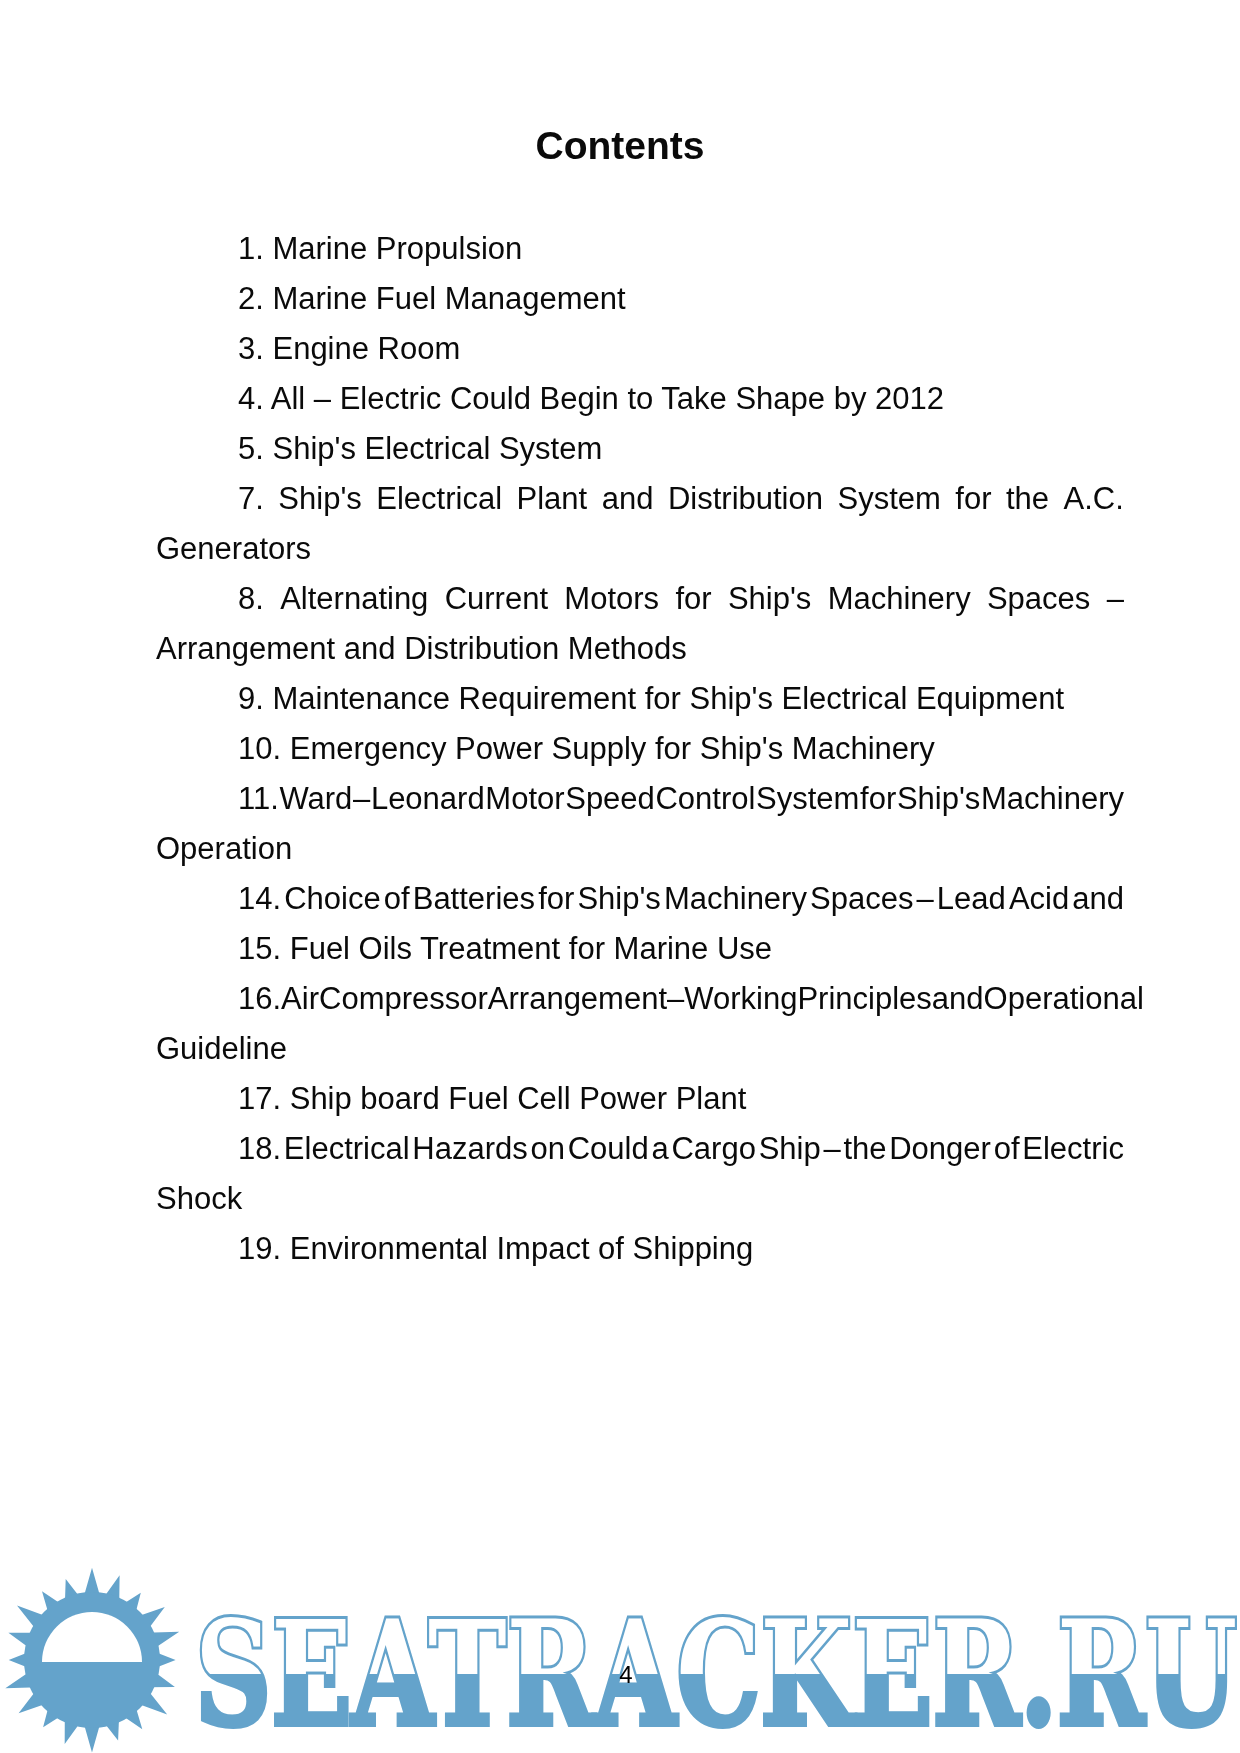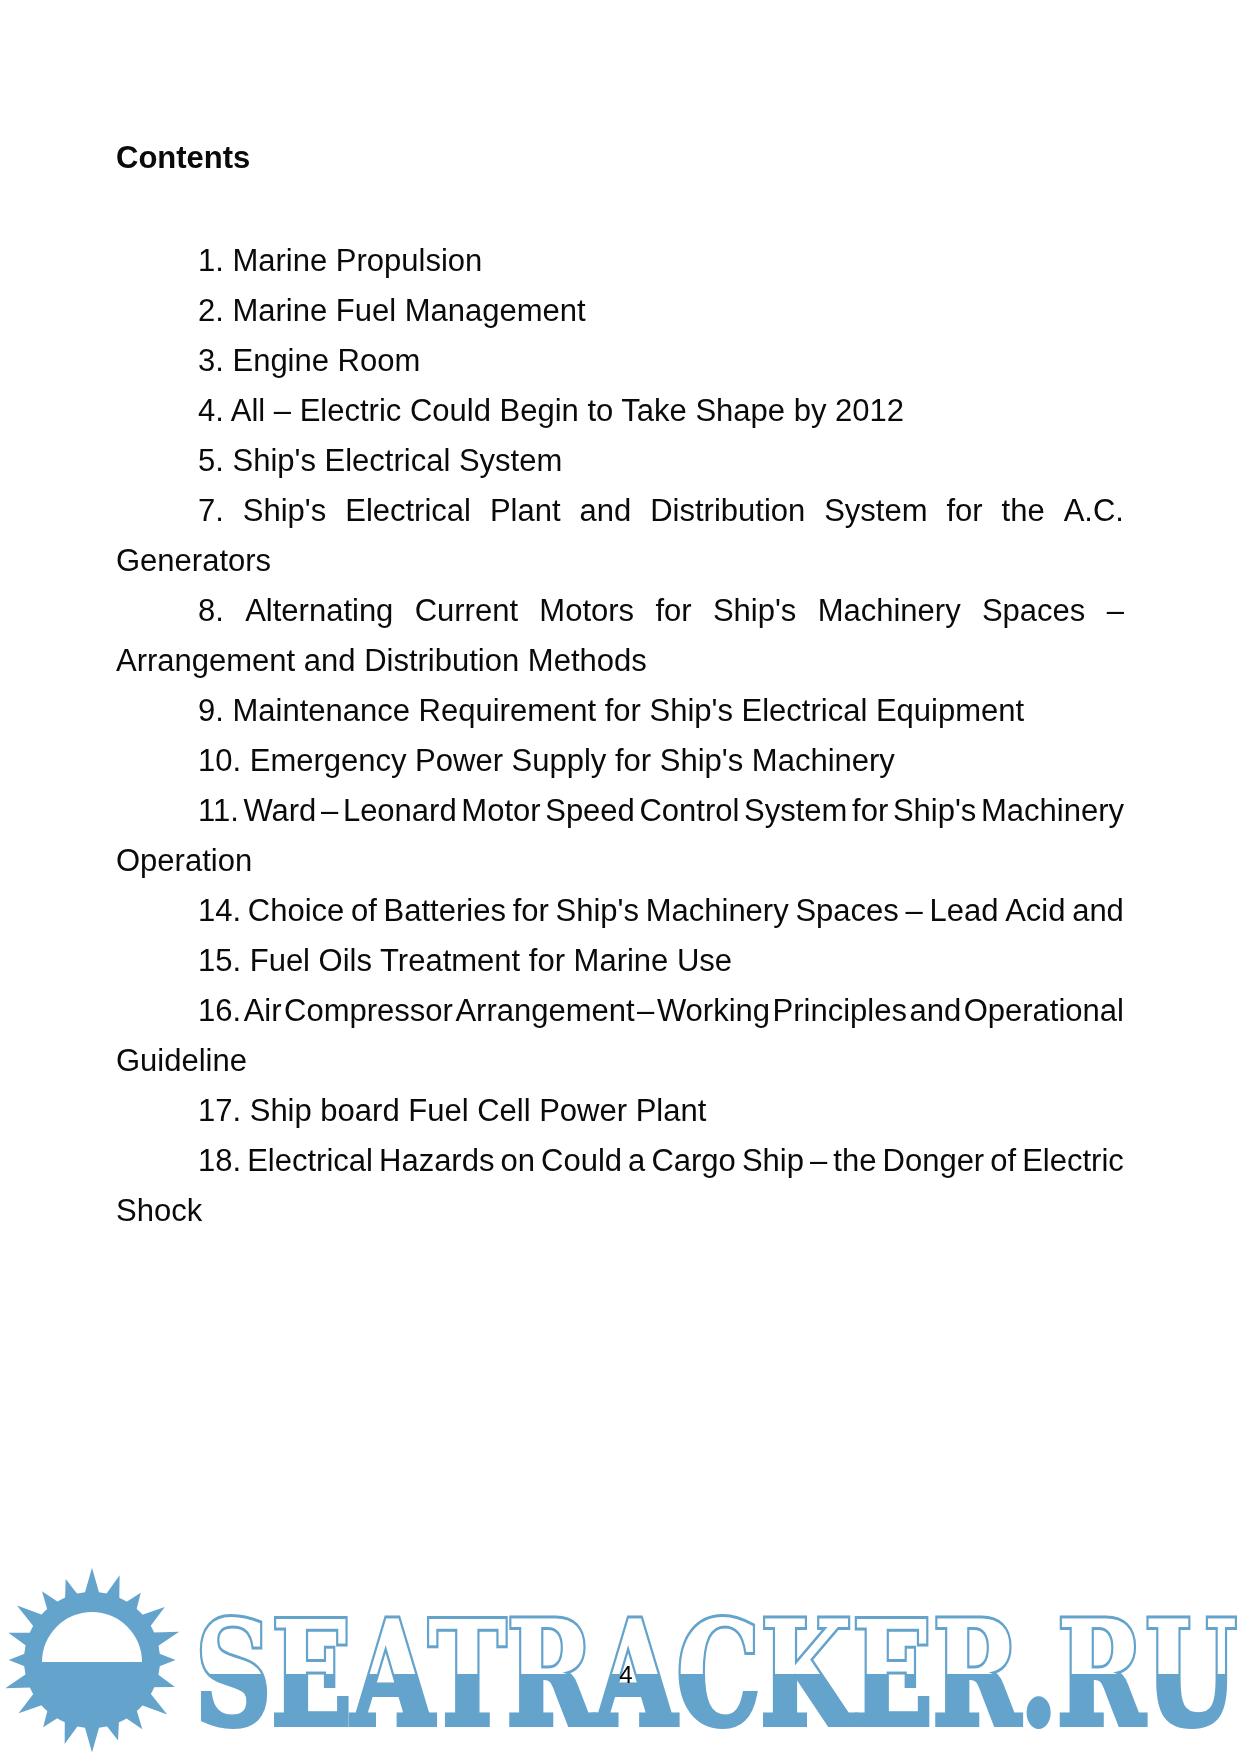--- a/index.html
+++ b/index.html
@@ -10,26 +10,26 @@
     overflow:hidden;
     font-family:"Liberation Sans","DejaVu Sans",sans-serif;
     color:#0a0a0a;
   }
   .content{
     position:absolute;
     left:116px;top:117px;width:1008px;
   }
   .title{
     height:50px;line-height:50px;
-    text-align:left;
+    text-align:center;
     font-weight:bold;
-    font-size:31px;
-    margin:16px 0 53px 0;
+    font-size:39px;
+    margin:4px 0 53px 0;
   }
-  .toc{font-size:31px;}
+  .toc{font-size:31px;margin-left:40px;}
   .line{
     height:50px;line-height:50px;
     white-space:nowrap;
   }
   .line.i{padding-left:82px;}
   .line.j{display:flex;justify-content:space-between;}
   .page-number{
     position:absolute;
     top:1650px;left:606px;width:40px;
     height:50px;line-height:50px;
@@ -164,20 +164,23 @@
           <span>Cargo</span>
           <span>Ship</span>
           <span>–</span>
           <span>the</span>
           <span>Donger</span>
           <span>of</span>
           <span>Electric</span>
         </div>
         <div class="line">Shock</div>
       </div>
+      <div>
+        <div class="line i">19. Environmental Impact of Shipping</div>
+      </div>
     </div>
 </div>
 
 <svg class="watermark" viewBox="0 0 1240 248" xmlns="http://www.w3.org/2000/svg">
   <defs>
     <linearGradient id="wmgrad" gradientUnits="userSpaceOnUse" x1="0" y1="113" x2="0" y2="219">
       <stop offset="0" stop-color="#ffffff"></stop>
       <stop offset="0.53" stop-color="#ffffff"></stop>
       <stop offset="0.53" stop-color="#64a3cb"></stop>
       <stop offset="1" stop-color="#64a3cb"></stop>

